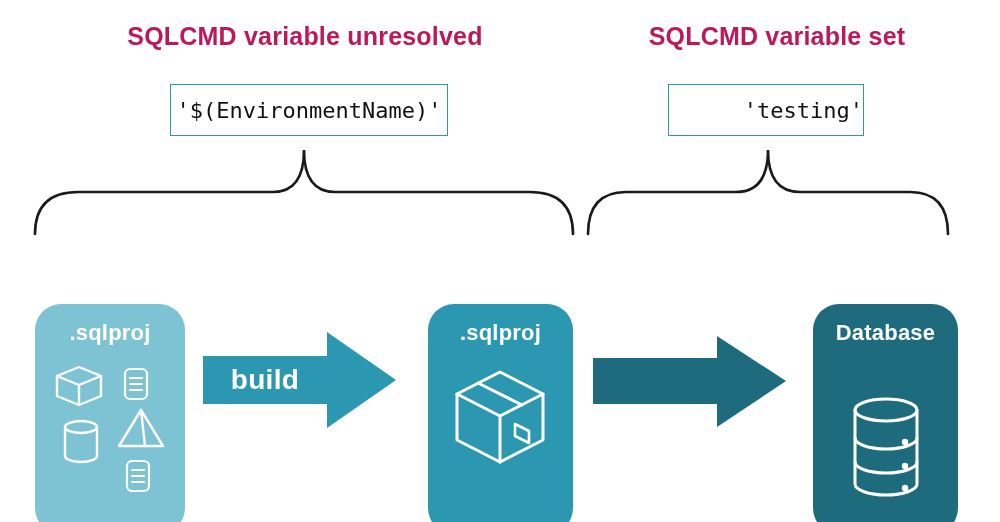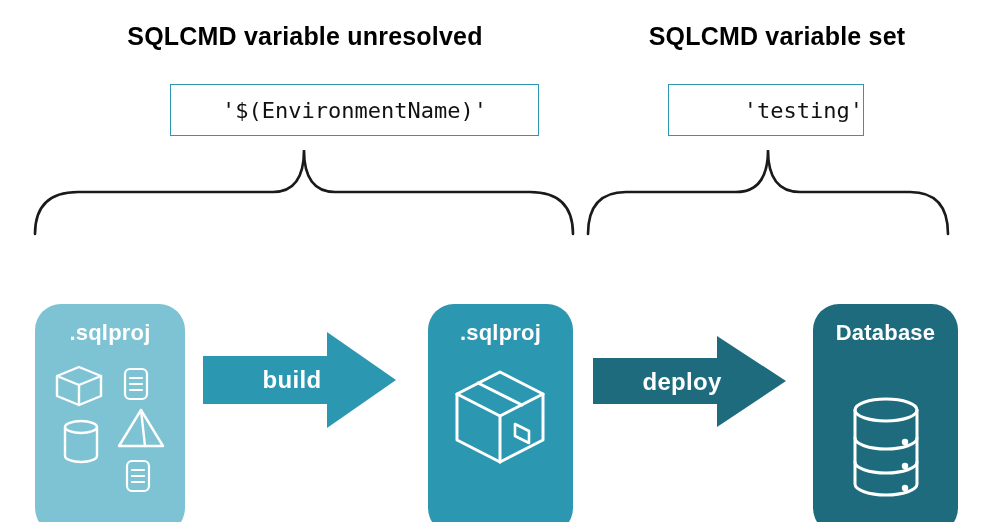--- a/index.html
+++ b/index.html
@@ -2,21 +2,21 @@
 <html><head>
 <meta charset="utf-8">
 <style>
   html,body { margin:0; padding:0; background:#ffffff; }
   .canvas {
     position:relative; width:1000px; height:522px;
     background:#ffffff; overflow:hidden;
     font-family:"Liberation Sans", sans-serif;
   }
   .heading {
-    position:absolute; font-weight:700; font-size:25px; color:#000000;
+    position:absolute; font-weight:700; font-size:25px; color:#be185d;
     text-align:center; letter-spacing:0.2px;
   }
   .codebox {
     position:absolute; background:#ffffff; border:1.6px solid #2b97b1;
     display:flex; align-items:center; justify-content:center;
     font-family:"DejaVu Sans Mono", monospace; font-size:22px; color:#111;
     box-sizing:border-box;
   }
   .brace { position:absolute; }
   .brace svg { display:block; }
@@ -32,33 +32,33 @@
   .card-dacpac  { background:#2b97b1; }
   .card-database{ background:#1f6b7e; }
   .icon-area { position:relative; width:100%; flex:1; }
   .icon { position:absolute; }
   .icon svg { display:block; width:100%; height:100%; }
   .arrow { position:absolute; }
   .arrow svg { display:block; }
   .arrow-label {
     position:absolute; left:0; top:0; width:124px; height:100%;
     display:flex; align-items:center; justify-content:center;
-    color:#ffffff; font-weight:700; font-size:24px; letter-spacing:0.3px;padding-left:27px;
+    color:#ffffff; font-weight:700; font-size:28px; letter-spacing:0.3px;
   }
   .stroke-w { stroke:#ffffff; fill:none; stroke-linejoin:round; stroke-linecap:round; }
 </style>
 </head>
 <body>
 
 <div class="canvas">
 
   <div class="heading" style="left:70px; top:22px; width:470px;">SQLCMD variable unresolved</div>
   <div class="heading" style="left:572px; top:22px; width:410px;">SQLCMD variable set</div>
 
-  <div class="codebox" style="left:170px; top:84px; width:369px; height:52px;">
+  <div class="codebox" style="left:170px; top:84px; width:278px; height:52px;">
     <span>'$(EnvironmentName)'</span>
   </div>
   <div class="codebox" style="left:668px; top:84px; width:196px; height:52px;justify-content:flex-end;">
     <span>'testing'</span>
   </div>
 
   <div class="brace" style="left:33px; top:146px;">
     <svg width="542" height="92" viewBox="0 0 542 92">
       <path d="M 2,88 Q 2,46 45,46 L 240,46 Q 271,46 271,4 Q 271,46 302,46 L 497,46 Q 540,46 540,88" fill="none" stroke="#1a1a1a" stroke-width="2.6" stroke-linecap="round"></path>
     </svg>
@@ -125,21 +125,20 @@
           <path class="stroke-w" stroke-width="2.6" d="M70 60 L84 67 V79 L70 72 Z"></path>
         </svg>
       </div>
     </div>
   </div>
 
   <div class="arrow" style="left:593px; top:334px; width:195px; height:95px;">
     <svg width="195" height="95" viewBox="0 0 195 95">
       <polygon points="0,24 124,24 124,2 193,47 124,93 124,70 0,70" fill="#1f6b7e"></polygon>
     </svg>
-    <div class="arrow-label">deploy</div>
   </div>
 
   <div class="card card-database" style="left:813px; top:262px; width:145px; height:230px;gap:28px;">
     <div class="card-title">Database</div>
     <div class="icon-area">
       <div class="icon" style="left:30px; top:20px; width:86px; height:112px;">
         <svg viewBox="0 0 86 112">
           <ellipse class="stroke-w" stroke-width="3" cx="43" cy="16" rx="31" ry="11"></ellipse>
           <path class="stroke-w" stroke-width="3" d="M12 16 V90 c0 6 13.9 11 31 11 s31 -5 31 -11 V16"></path>
           <path class="stroke-w" stroke-width="3" d="M12 44 c0 6 13.9 11 31 11 s31 -5 31 -11"></path>

